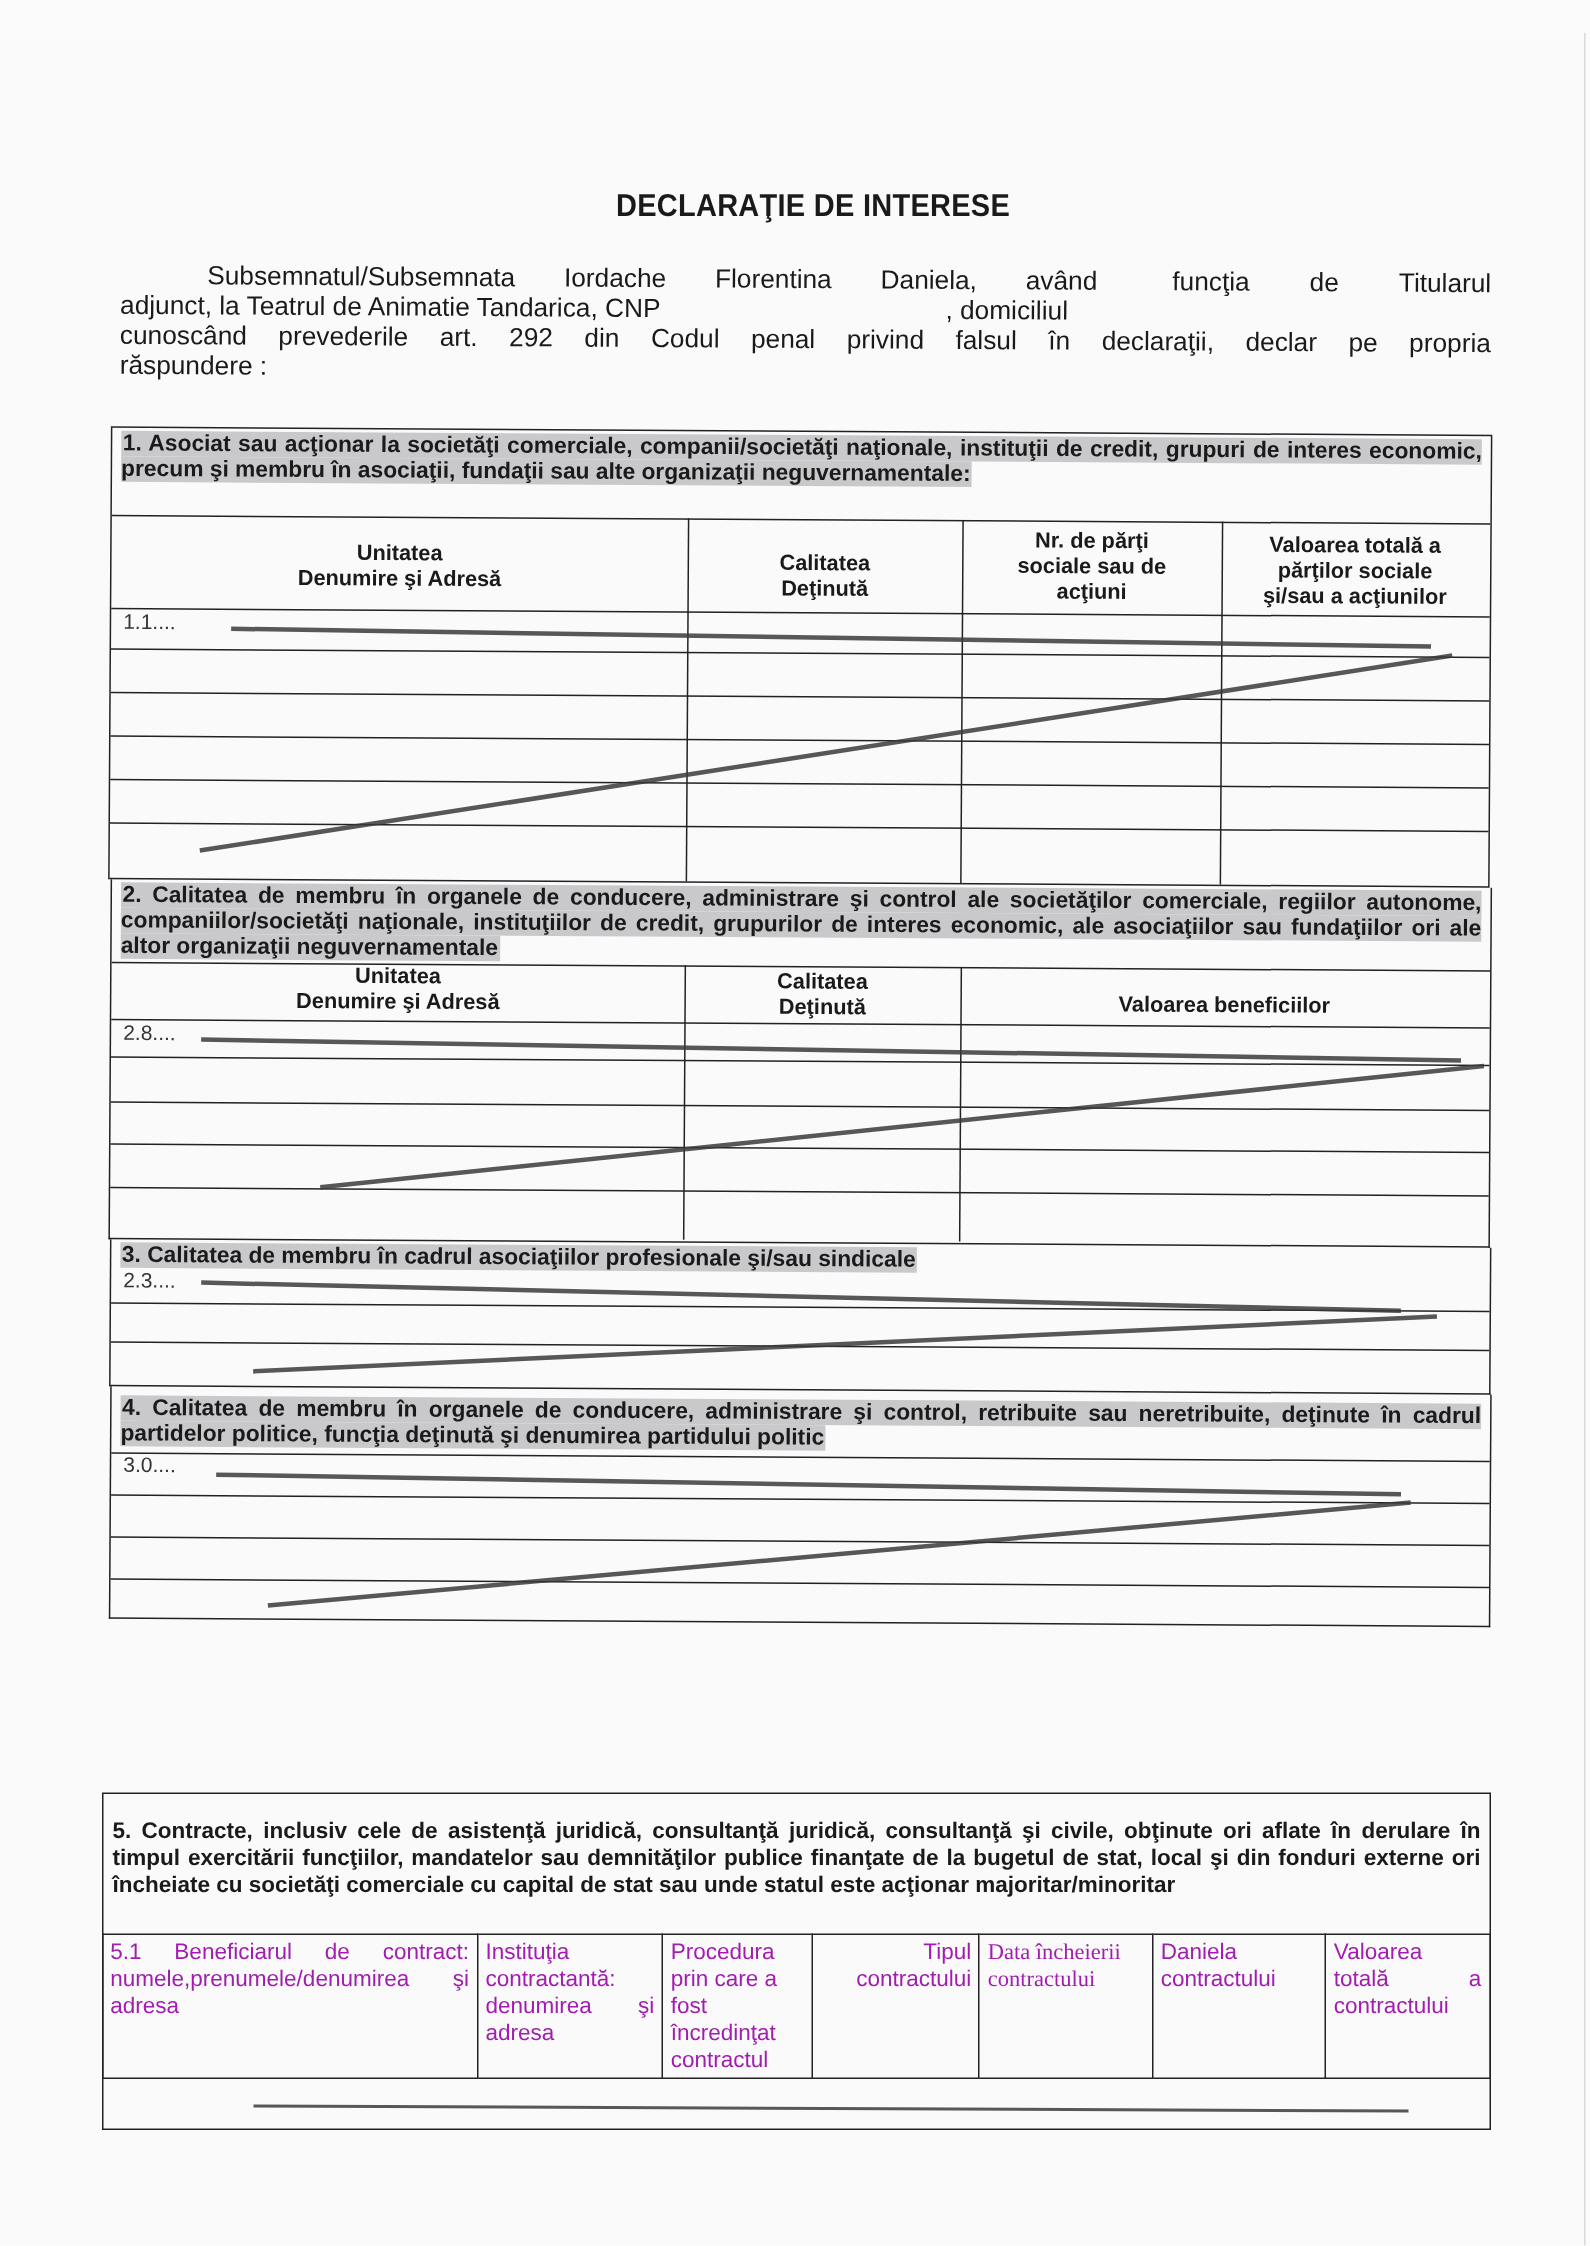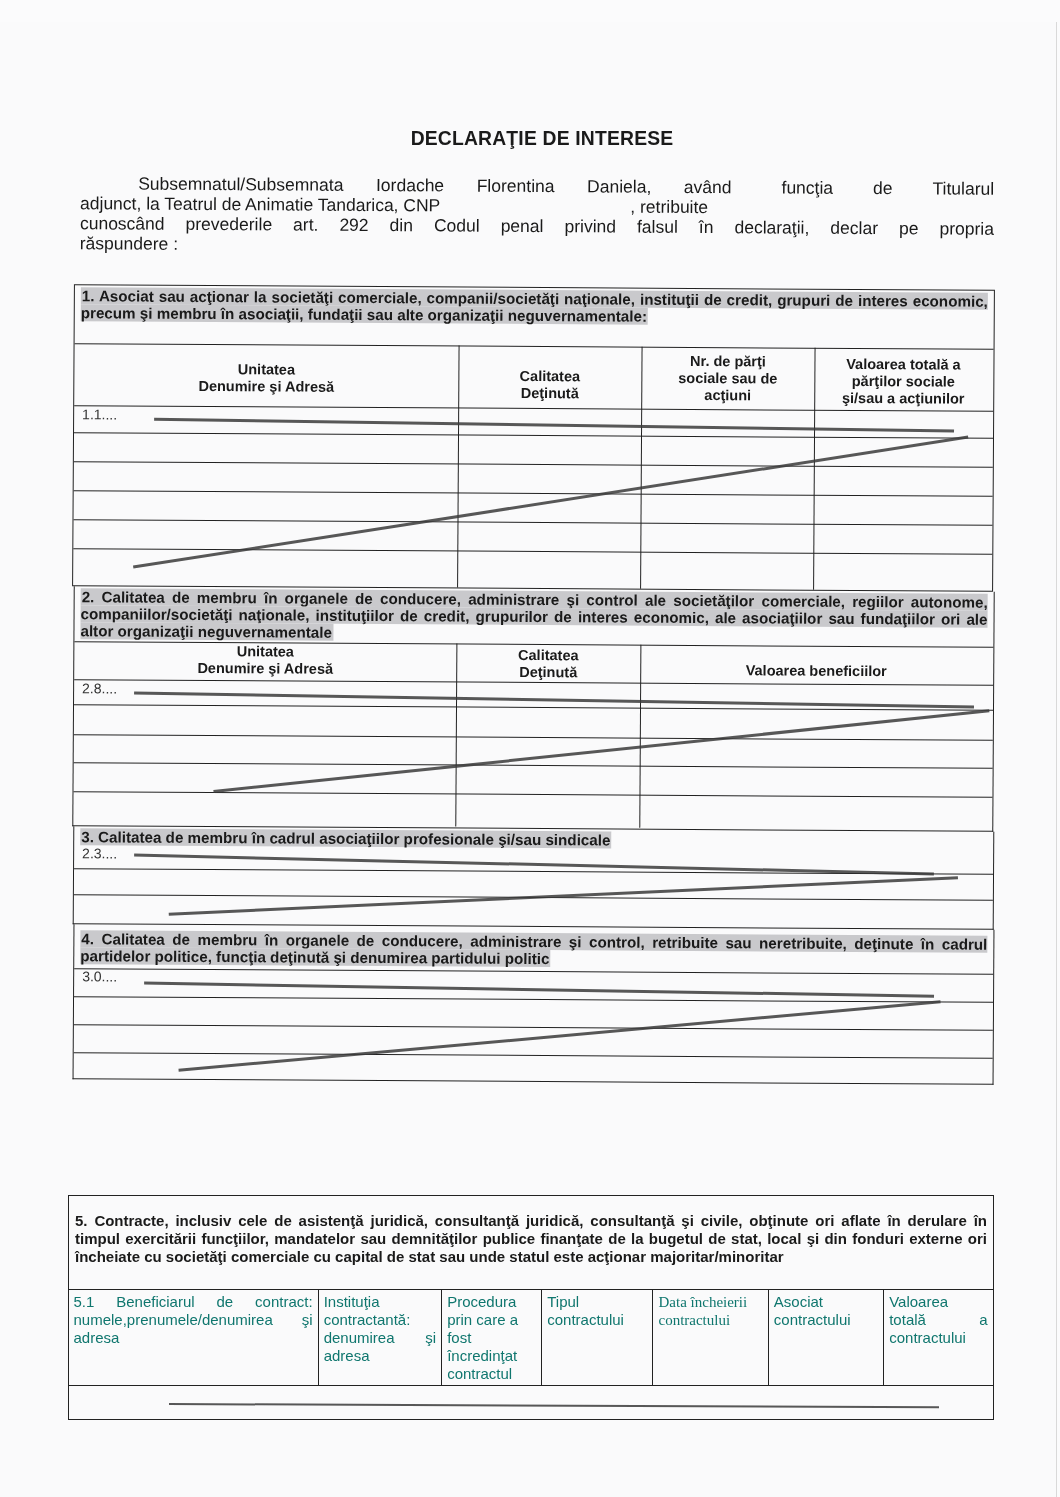--- a/index.html
+++ b/index.html
@@ -30,36 +30,36 @@
     padding: 2px 6px 0 6px;
   }
   .sec-head span.hl { padding: 0 1px; }
   .hline { position: absolute; left: 0; right: 0; height: 0; border-top: 1.6px solid #222; }
   .vline { position: absolute; top: 0; width: 0; border-left: 1.3px solid #222; }
   .th { position: absolute; text-align: center; font-weight: bold; font-size: 14.5px; line-height: 17px; }
   .rowlabel { position: absolute; font-size: 14px; color: #333; }
   .strike { position: absolute; height: 0; border-top: 3px solid #3a3a3a; transform-origin: left center; opacity: 0.85; }
 
   .t5 { position: absolute; border-collapse: collapse; font-size: 15px; line-height: 18px; }
-  .t5 td { border: 1.3px solid #222; vertical-align: top; padding: 3px 5px 0 5px; color: #0f766e; }
+  .t5 td { border: 1.3px solid #222; vertical-align: top; padding: 3px 5px 0 5px; color: #a21caf; }
   .t5 .hdrcell { height: 92px; text-align: justify; }
 </style>
 </head>
 <body>
 
 <div class="page-edge"></div>
 
 <div class="title">DECLARAŢIE DE INTERESE</div>
 
 <div class="intro">
   <span class="line" style="padding-left:58px;">
     <span>Subsemnatul/Subsemnata Iordache Florentina Daniela, având</span><span class="gap" style="width:50px"></span><span>funcţia</span><span class="gap" style="width:40px"></span><span>de</span><span class="gap" style="width:40px"></span><span>Titularul</span>
   </span>
   <span class="line last">
-    <span>adjunct, la Teatrul de Animatie Tandarica, CNP</span><span class="gap" style="width:190px"></span><span>, retribuite</span>
+    <span>adjunct, la Teatrul de Animatie Tandarica, CNP</span><span class="gap" style="width:190px"></span><span>, domiciliul</span>
   </span>
   <span class="line">cunoscând prevederile art. 292 din Codul penal privind falsul în declaraţii, declar pe propria</span>
   <span class="line last">răspundere :</span>
 </div>
 
 <div class="box" style="left:73px; top:287px; width:921px; height:302px; transform: rotate(0.35deg);">
   <div class="sec-head">
     <span class="hl">1. Asociat sau acţionar la societăţi comerciale, companii/societăţi naţionale, instituţii de credit, grupuri de interes economic, precum şi membru în asociaţii, fundaţii sau alte organizaţii neguvernamentale:</span>
   </div>
   <div class="hline" style="top:58px;"></div>
@@ -150,21 +150,21 @@
 </div>
 
 <div class="box" style="left:68px; top:1195px; width:926px; height:225px;">
   <div class="sec-head" style="padding-top:16px; font-size:15px; line-height:18px;">5. Contracte, inclusiv cele de asistenţă juridică, consultanţă juridică, consultanţă şi civile, obţinute ori aflate în derulare în timpul exercitării funcţiilor, mandatelor sau demnităţilor publice finanţate de la bugetul de stat, local şi din fonduri externe ori încheiate cu societăţi comerciale cu capital de stat sau unde statul este acţionar majoritar/minoritar</div>
   <table class="t5" style="left:-1.5px; top:93px; width:926px;">
     <tbody>
         <tr>
       <td class="hdrcell" style="width:234px;">5.1 Beneficiarul de contract: numele,prenumele/denumirea şi adresa</td>
       <td class="hdrcell" style="width:110px;">Instituţia contractantă: denumirea şi adresa</td>
       <td class="hdrcell" style="width:87px; text-align:left;">Procedura prin care a fost încredinţat contractul</td>
-      <td class="hdrcell" style="width:98px; text-align:left;margin-left:36px;">Tipul contractului</td>
+      <td class="hdrcell" style="width:98px; text-align:right;margin-left:36px;">Tipul contractului</td>
       <td class="hdrcell" style="width:102px; text-align:left;font-family:Liberation Serif, serif;">Data încheierii contractului</td>
-      <td class="hdrcell" style="width:102px; text-align:left;">Asociat contractului</td>
+      <td class="hdrcell" style="width:102px; text-align:left;">Daniela contractului</td>
       <td class="hdrcell" style="width:96px;margin-top:22px;">Valoarea totală a contractului</td>
     </tr>
   </tbody>
     </table>
   <div class="strike" style="left:100px; top:207px; width:770px; border-top-width:2px; transform: rotate(0.25deg);"></div>
 </div>
 
 </body></html>

